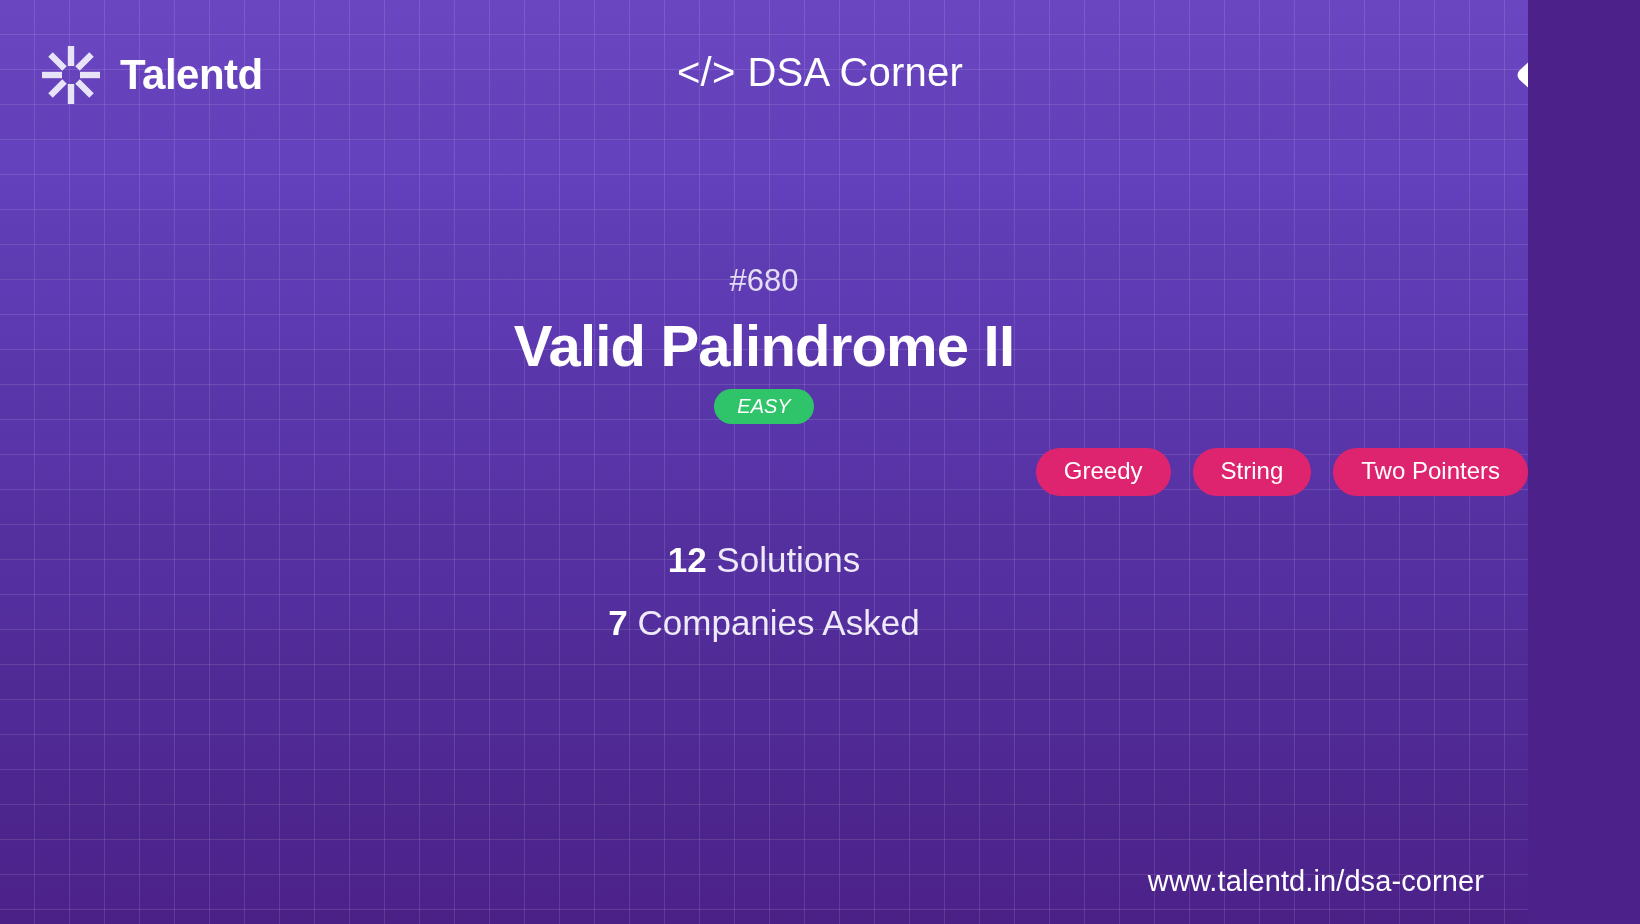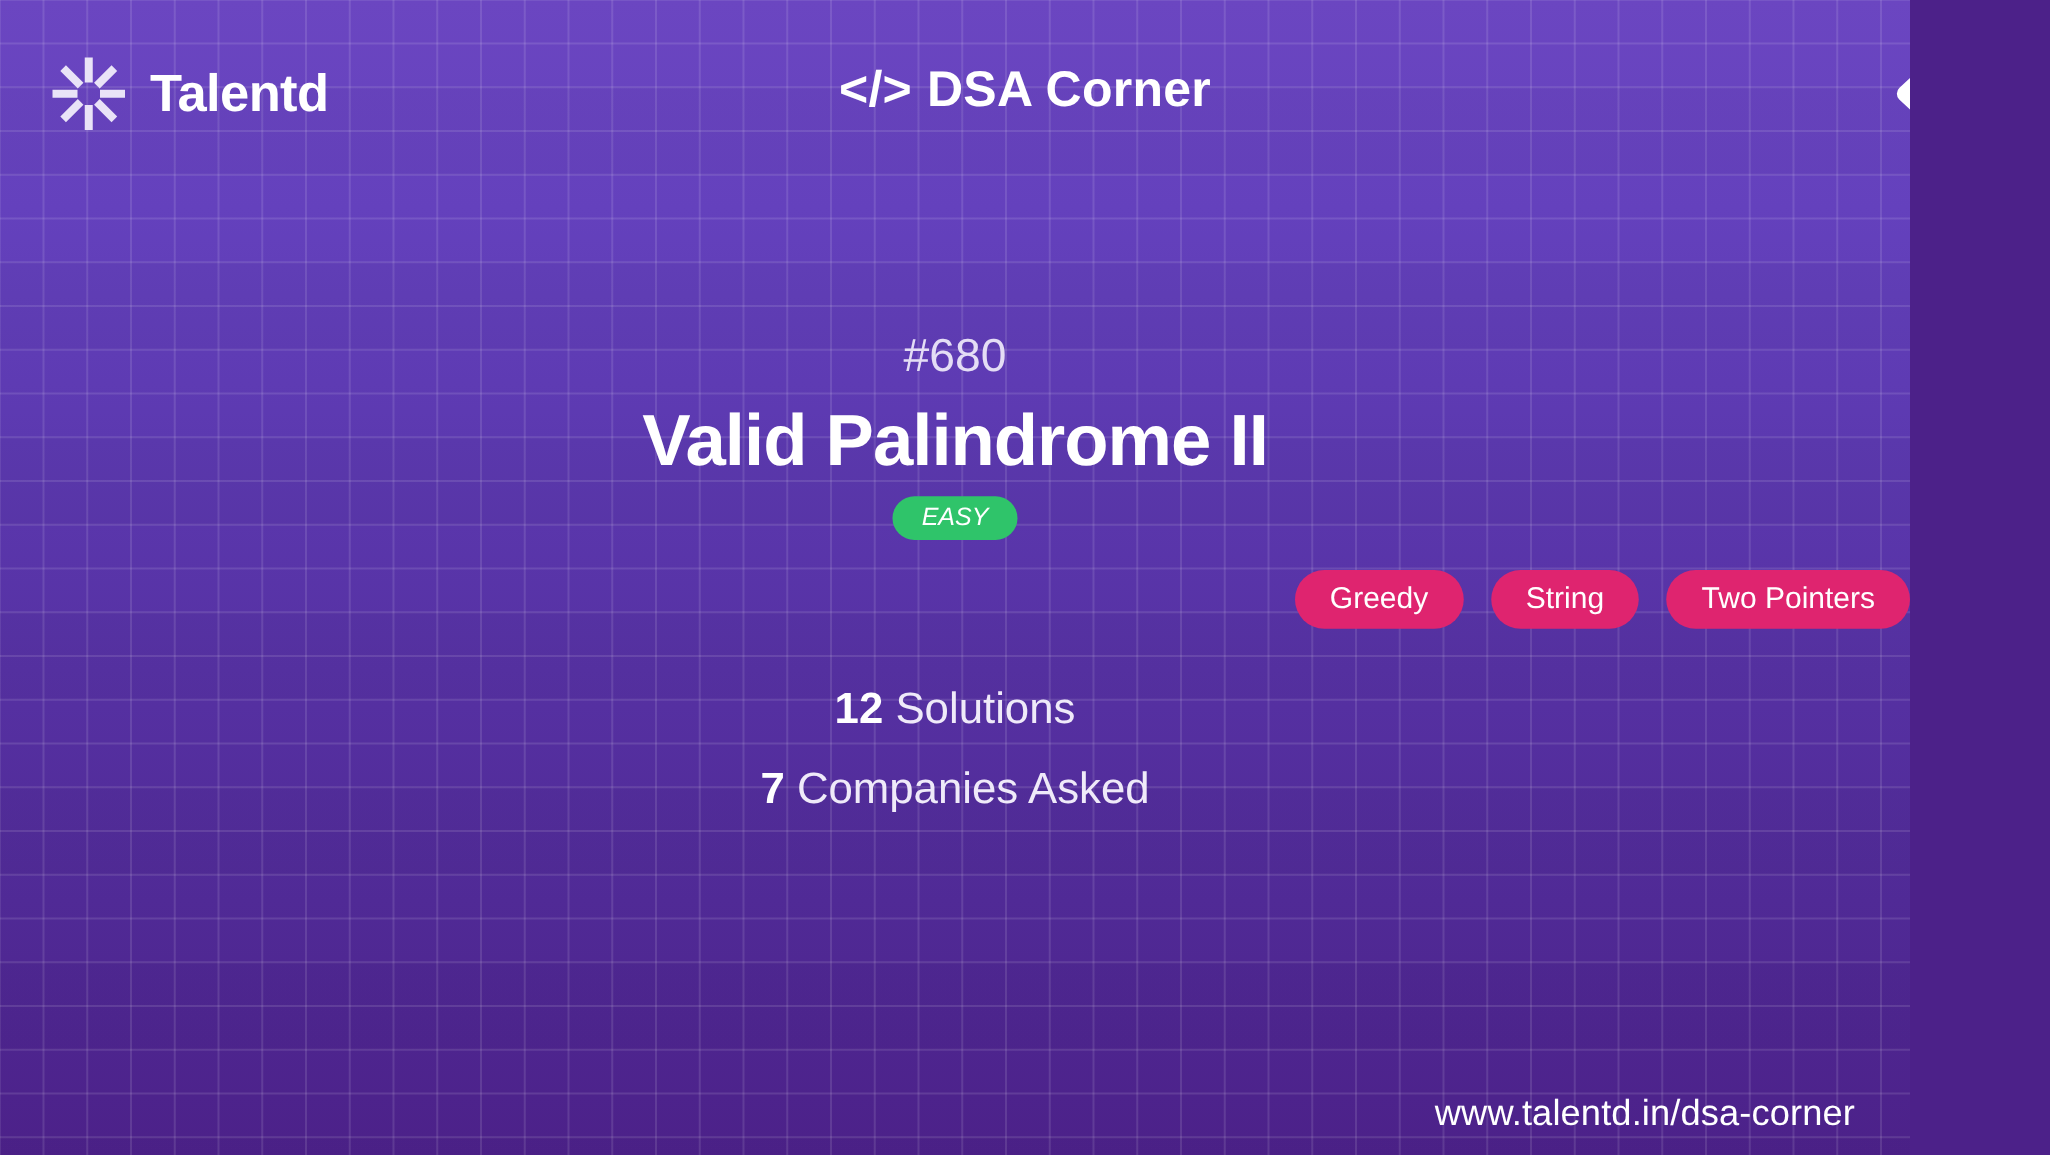--- a/index.html
+++ b/index.html
@@ -79,21 +79,21 @@
     line-height:1;
   }
 
   .header-title {
     position:absolute;
     left:0; right:0;
     top:50px;
     text-align:center;
     color:#FFFFFF;
     font-size:40px;
-    font-weight:700;
+    font-weight:400;
     letter-spacing:0.2px;
     white-space:nowrap;
   }
   .header-title .code-tag { margin-right:12px; }
 
   .platform-logo {
     position:absolute;
     right:48px;
     top:26px;
     width:94px;
@@ -104,21 +104,21 @@
   #main {
     position:absolute;
     left:0; right:0;
     top:262px;
     z-index:5;
     text-align:center;
   }
 
   .problem-number {
     color:#E4DDF5;
-    font-size:37px;
+    font-size:31px;
     font-weight:400;
     line-height:1.25;
     margin-bottom:14px;
   }
 
   .problem-title {
     color:#FFFFFF;
     font-size:58px;
     font-weight:700;
     letter-spacing:-0.8px;
@@ -169,21 +169,21 @@
   .stat-line:last-child { margin-bottom:0; }
   .stat-value {
     color:#FFFFFF;
     font-weight:700;
   }
 
   
   #footer {
     position:absolute;
     right:44px;
-    bottom:16px;
+    bottom:26px;
     z-index:5;
   }
   .footer-url {
     color:#FFFFFF;
     font-size:29px;
     font-weight:400;
     letter-spacing:0.1px;
     white-space:nowrap;
   }
 </style>

